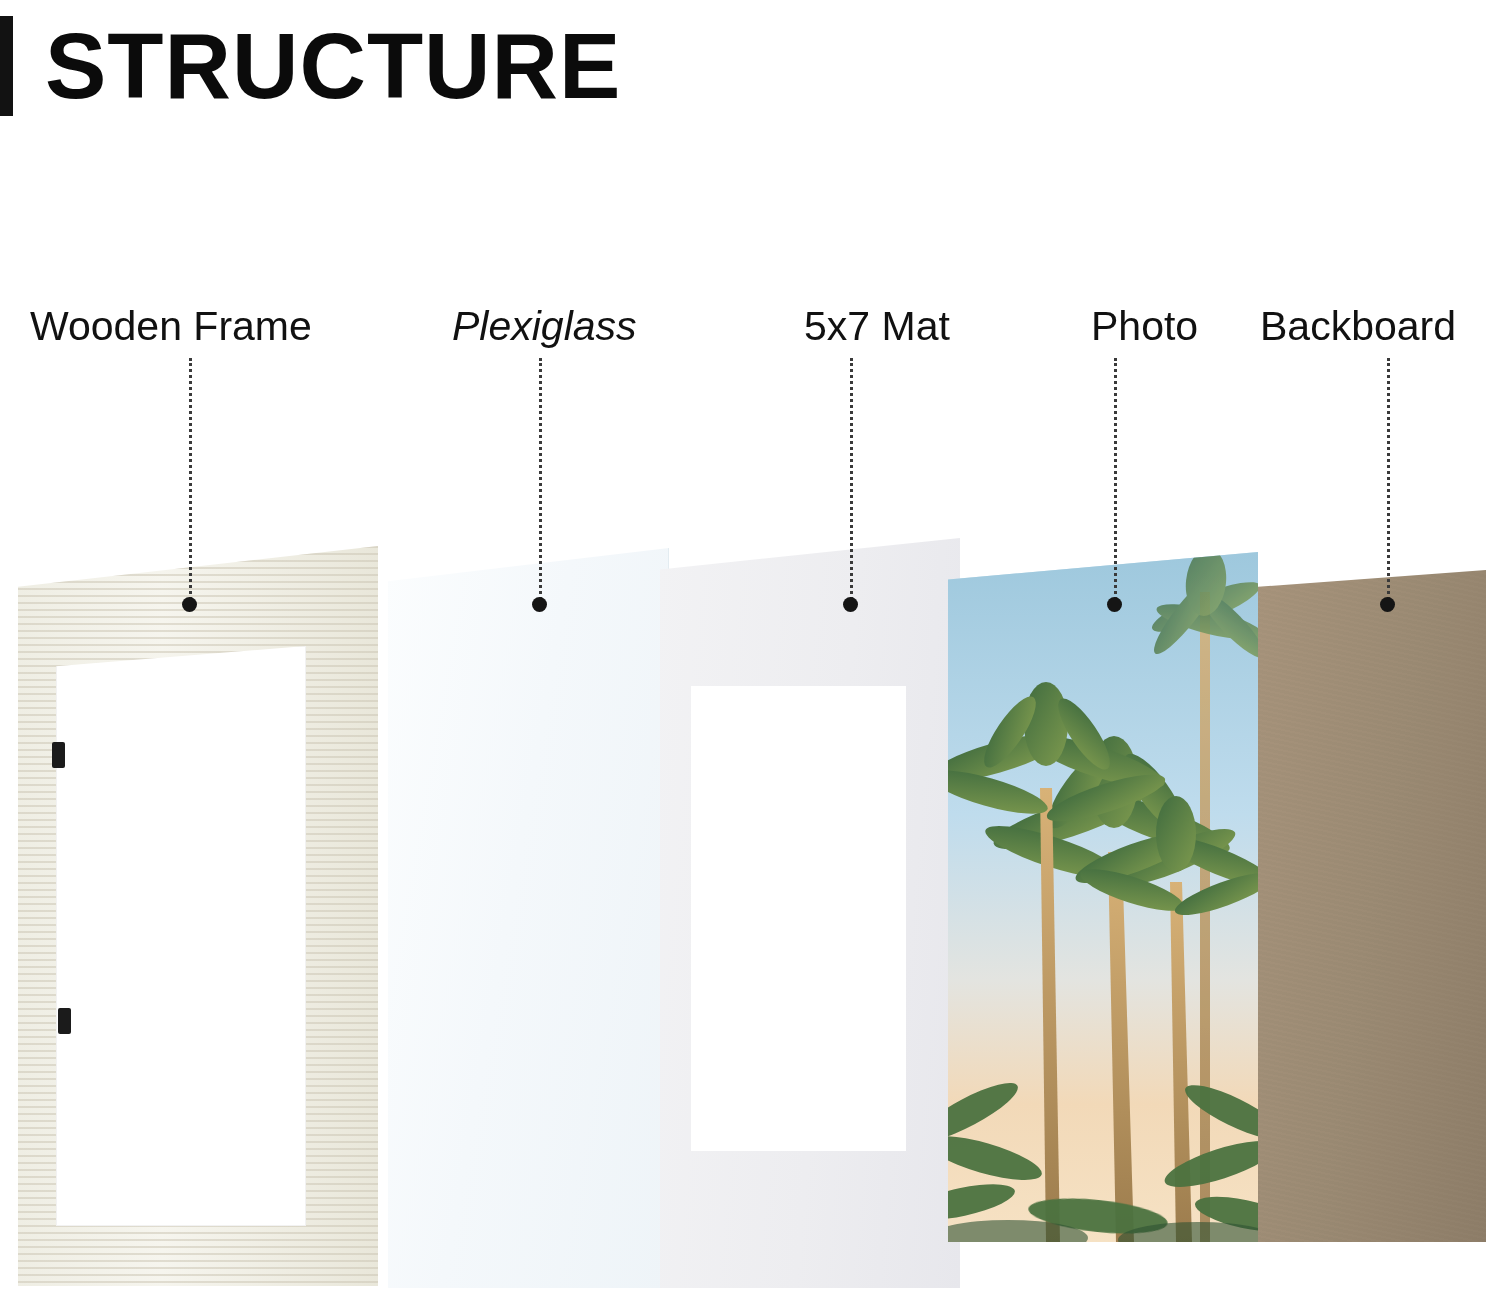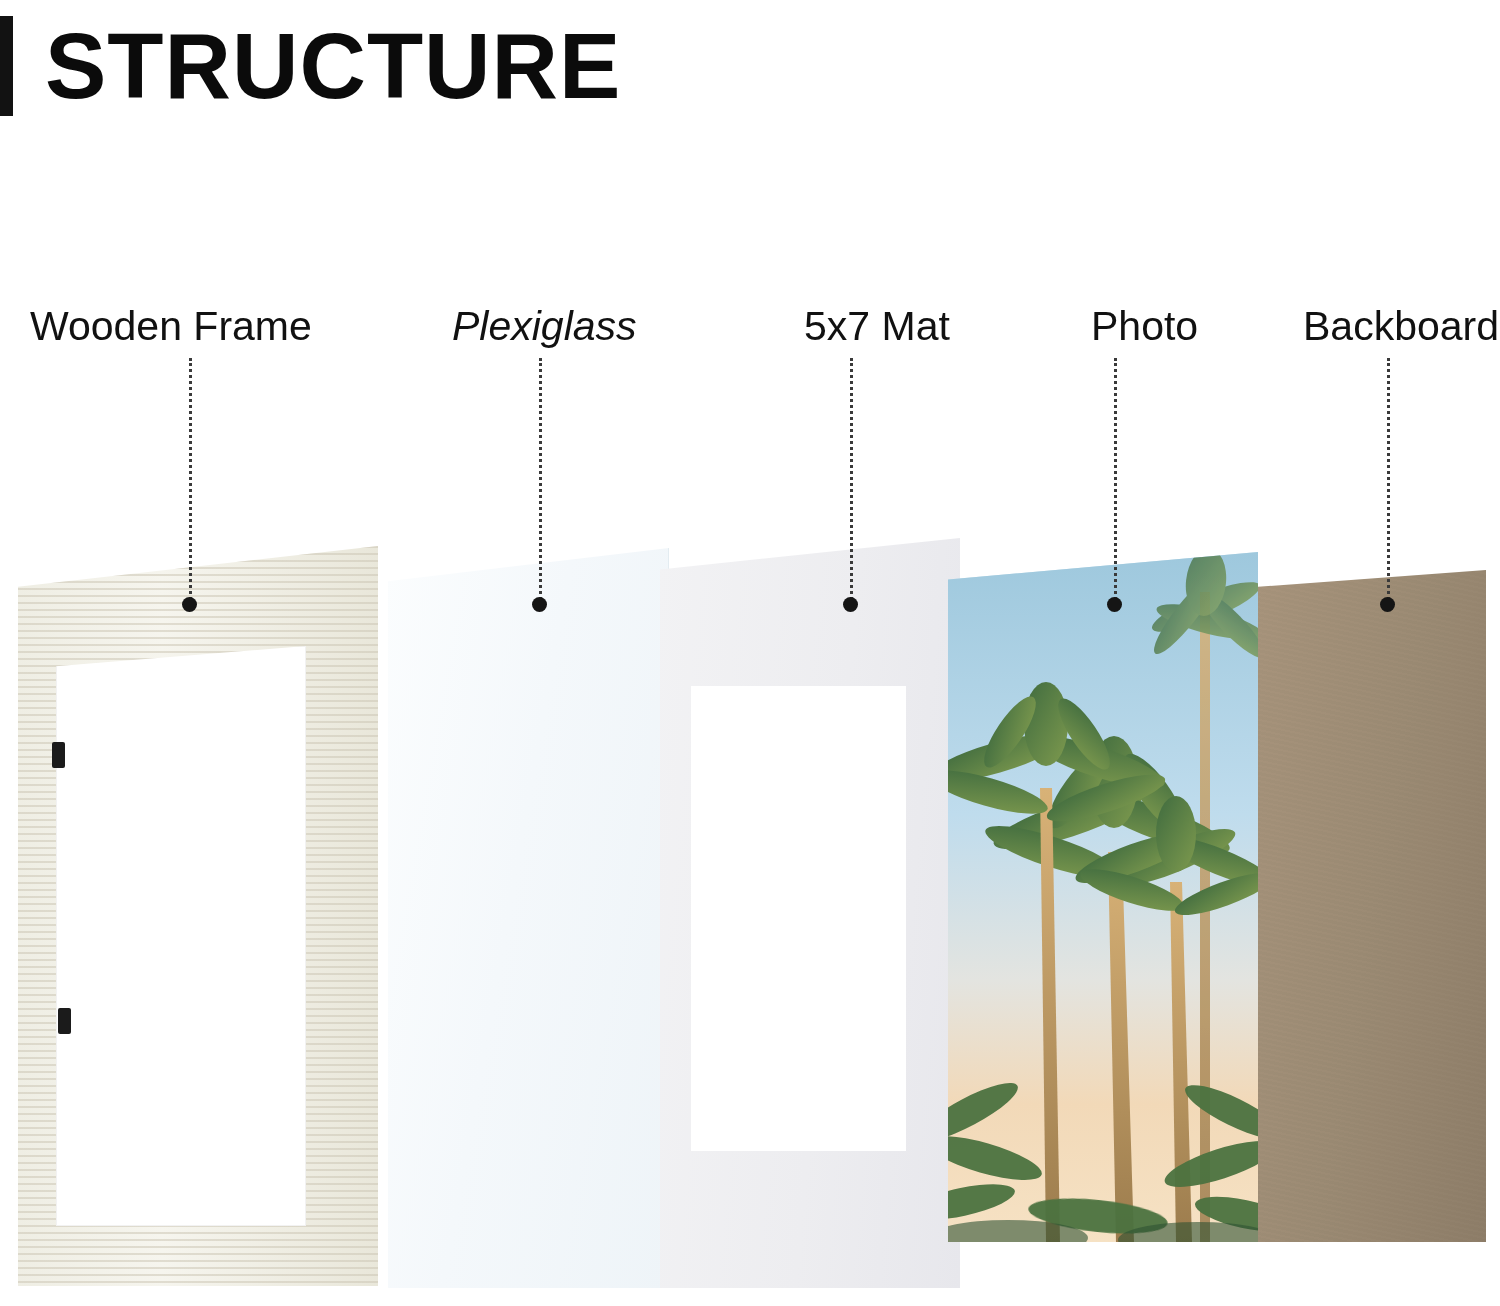--- a/index.html
+++ b/index.html
@@ -299,16 +299,16 @@
   <div class="leader-dot" style="left:843px; top:597px;"></div>
 </div>
 
 <div>
   <div class="label" style="left:1059px; top:306px;margin-left:32px;">Photo</div>
   <div class="leader" style="left:1114px; top:358px; height:248px;"></div>
   <div class="leader-dot" style="left:1107px; top:597px;"></div>
 </div>
 
 <div>
-  <div class="label" style="left:1260px; top:306px;margin-left:43px;">Backboard</div>
+  <div class="label" style="left:1260px; top:306px;">Backboard</div>
   <div class="leader" style="left:1387px; top:358px; height:248px;"></div>
   <div class="leader-dot" style="left:1380px; top:597px;"></div>
 </div>
 
 </body></html>

